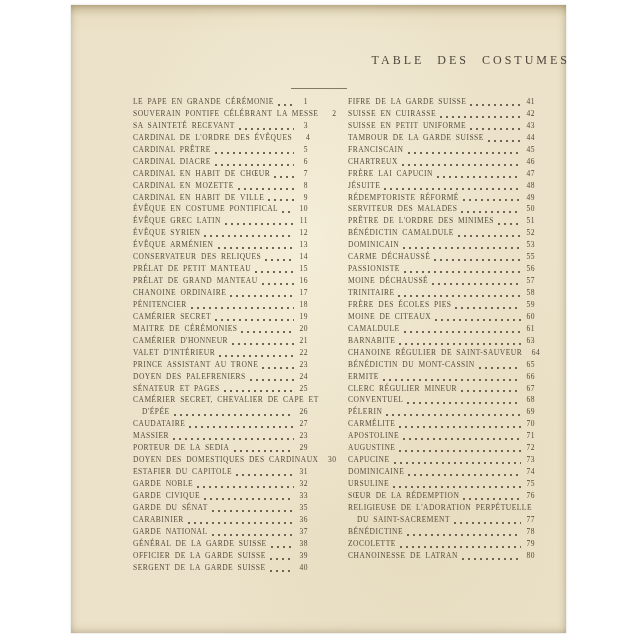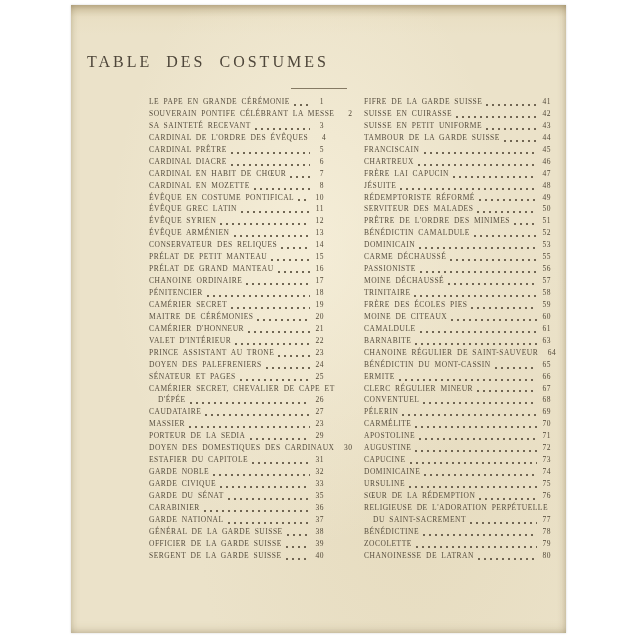--- a/index.html
+++ b/index.html
@@ -15,30 +15,30 @@
       linear-gradient(180deg, #dccfae 0px, #e9dfc4 12px, #ebe2c9 30px),
       #ebe2c9;
     box-shadow:
       inset 0 8px 12px -8px rgba(110,90,50,.55),
       inset -5px 0 10px -6px rgba(110,90,50,.40),
       inset 5px 0 10px -6px rgba(110,90,50,.30),
       inset 0 -8px 12px -9px rgba(110,90,50,.40),
       0 0 2px rgba(0,0,0,.18);
   }
   .title{
-    position:absolute;top:48px;left:16px;width:100%;margin:0;
-    text-align:left;font-size:16px;font-weight:normal;
+    position:absolute;top:48px;left:4px;width:100%;margin:0;
+    text-align:right;font-size:12px;font-weight:normal;
     letter-spacing:3px;word-spacing:7px;color:#4e463a;
   }
   .title-rule{
     position:absolute;top:83px;left:50%;transform:translateX(-50%);
     width:56px;height:1px;background:#857a64;
   }
   .toc{
-    position:absolute;top:91px;left:78px;display:flex;align-items:flex-start;
+    position:absolute;top:91px;left:62px;display:flex;align-items:flex-start;
   }
   .col{display:block;}
   .col-left{width:175px;}
   .col-right{width:187px;margin-left:18px;}
   .vrule{width:1px;background:#6d6350;margin:2px 11px 6px 10px;}
   .row{
     display:flex;align-items:baseline;height:11.95px;line-height:11.95px;
     font-size:7.5px;letter-spacing:.5px;word-spacing:2px;color:#574e3f;
     white-space:nowrap;
   }
@@ -94,20 +94,25 @@
             <span class="lbl">CARDINAL EN HABIT DE CHŒUR</span>
             <span class="dots"></span>
             <span class="num">7</span>
           </div>
           <div class="row">
             <span class="lbl">CARDINAL EN MOZETTE</span>
             <span class="dots"></span>
             <span class="num">8</span>
           </div>
           <div class="row">
+            <span class="lbl">CARDINAL EN HABIT DE VILLE</span>
+            <span class="dots"></span>
+            <span class="num">9</span>
+          </div>
+          <div class="row">
             <span class="lbl">ÉVÊQUE EN COSTUME PONTIFICAL</span>
             <span class="dots"></span>
             <span class="num">10</span>
           </div>
           <div class="row">
             <span class="lbl">ÉVÊQUE GREC LATIN</span>
             <span class="dots"></span>
             <span class="num">11</span>
           </div>
           <div class="row">

